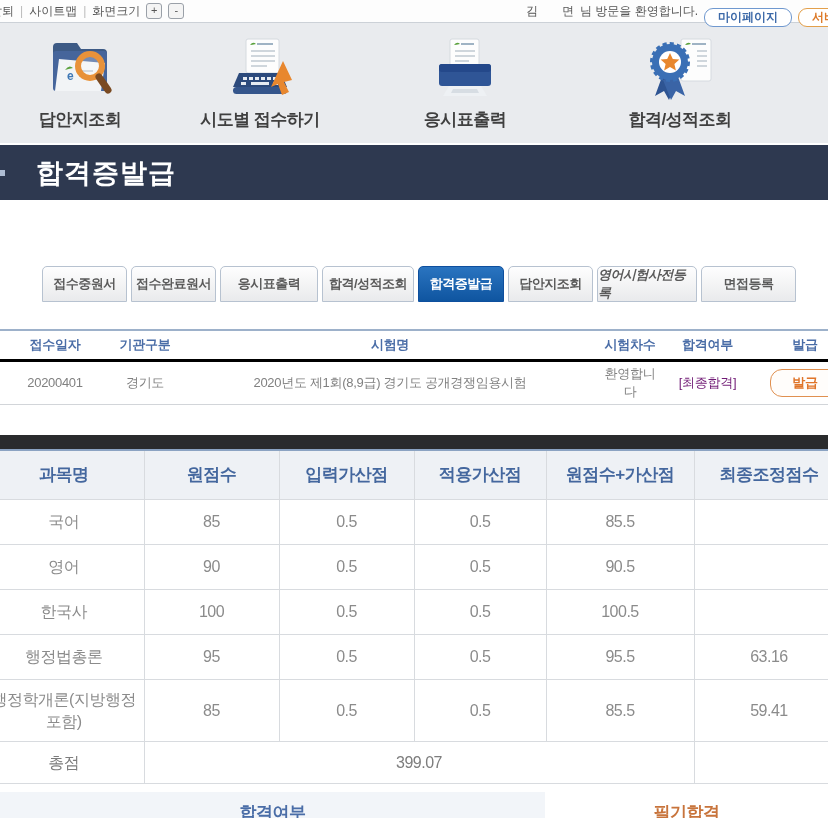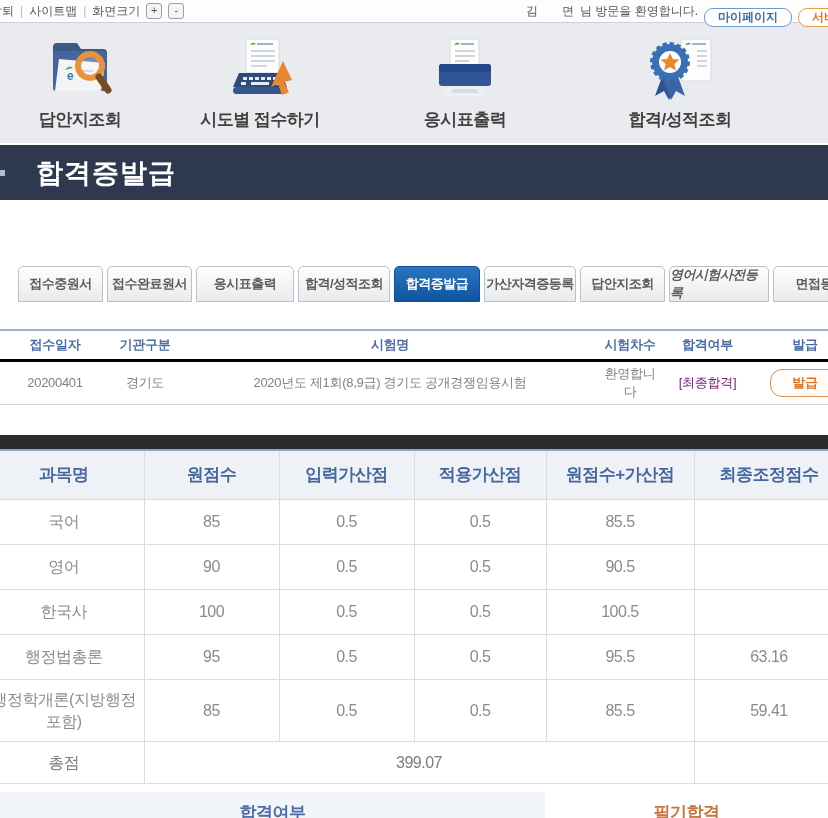--- a/index.html
+++ b/index.html
@@ -35,21 +35,21 @@
   .titleband .tick { position:absolute; left:0; top:25px; width:5px; height:6px; background:#aebdd4; }
   .page-title { color:#fff; font-size:27px; font-weight:bold; margin-left:36px; letter-spacing:1px; }
 
   
   .tabs { margin-top:66px; margin-left:18px; display:flex; gap:4px; height:36px; width:900px; }
   .tab { border:1px solid #b7c2d0; border-radius:5px 5px 0 0;
     background:linear-gradient(#fefefe,#e9eaec); color:#5a5a5a;
     font-size:13px; font-weight:bold; display:flex; align-items:center; justify-content:center;
     letter-spacing:-0.5px; }
   .tab.active { background:linear-gradient(#2a74c0,#0f55a0); border-color:#0e4f9e; color:#fff; }
-  .t1{width:85px;} .t2{width:85px;} .t3{width:98px;} .t4{width:92px;} .t5{width:86px;}
+  .t1{width:85px;margin-left:24px;} .t2{width:85px;} .t3{width:98px;} .t4{width:92px;} .t5{width:86px;}
   .t6{width:92px;} .t7{width:85px;} .t8{width:100px;font-style:italic;} .t9{width:95px;}
 
   
   .app-table { margin-top:27px; width:855px; border-collapse:collapse; table-layout:fixed;
     border-top:2px solid #9db1ca; }
   .app-table th { height:30px; font-size:13px; font-weight:bold; color:#4a6da7;
     border-bottom:3px solid #000000; text-align:center; letter-spacing:-0.3px; }
   .app-table td { height:44px; font-size:13px; color:#808080; text-align:center;
     border-bottom:1px solid #d2d5d9; letter-spacing:-0.3px; }
   .pass-status { color:#701a75; font-weight:normal; }
@@ -187,21 +187,20 @@
   <span class="tick"></span>
   <h1 class="page-title">합격증발급</h1>
 </div>
 
 <div class="tabs">
   <div class="tab t1">접수중원서</div>
   <div class="tab t2">접수완료원서</div>
   <div class="tab t3">응시표출력</div>
   <div class="tab t4">합격/성적조회</div>
   <div class="tab t5 active">합격증발급</div>
-  <div class="tab t6">가산자격증등록</div>
   <div class="tab t7">답안지조회</div>
   <div class="tab t8">영어시험사전등록</div>
   <div class="tab t9">면접등록</div>
 </div>
 
 <table class="app-table">
   <colgroup>
     <col style="width:110px">
       <col style="width:70px">
       <col style="width:420px">

